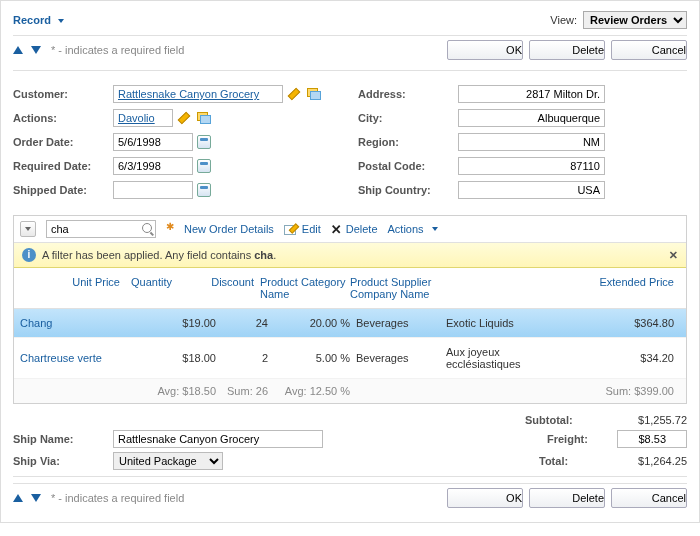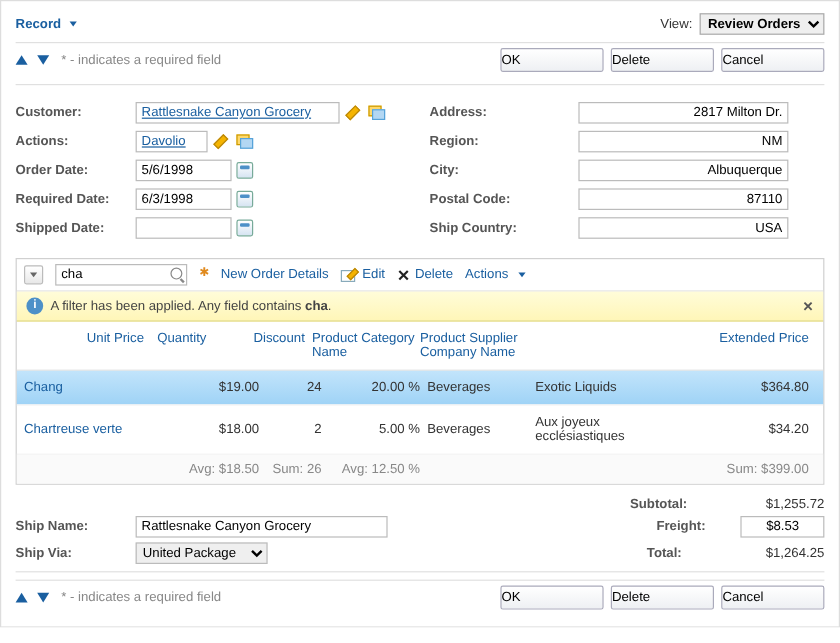--- a/index.html
+++ b/index.html
@@ -10,29 +10,29 @@
 .dd-arrow { display: inline-block; margin-left: 4px; width: 0; height: 0; border-left: 3px solid transparent; border-right: 3px solid transparent; border-top: 4px solid #1a5fa0; vertical-align: middle; }
 .view-wrap { display: flex; align-items: center; gap: 6px; }
 .view-lbl { color: #333; font-size: 11px; }
 .view-sel { border: 1px solid #aaa; font-size: 11px; font-weight: bold; padding: 1px 2px; font-family: inherit; }
 .toolbar { display: flex; align-items: center; gap: 6px; padding: 4px 0; border-top: 1px solid #e0e0e0; }
 .arrow { width: 0; height: 0; border-left: 5px solid transparent; border-right: 5px solid transparent; cursor: pointer; display: inline-block; }
 .arrow.up { border-bottom: 8px solid #1a5fa0; }
 .arrow.down { border-top: 8px solid #1a5fa0; margin-left: 2px; }
 .req-note { color: #888; font-size: 11px; margin-left: 4px; }
 .spacer { flex: 1; }
-.btn { border: 1px solid #aab; background: linear-gradient(#fff, #eef0f3); padding: 3px 0; font-size: 11px; font-family: inherit; cursor: pointer; border-radius: 2px; width: 86px; text-align: left; }
+.btn { border: 1px solid #aab; background: linear-gradient(#fff, #eef0f3); padding: 3px 0; font-size: 11px; font-family: inherit; cursor: pointer; border-radius: 2px; width: 76px; text-align: right; }
 .form-area { display: flex; gap: 16px; padding: 8px 0 6px; }
 .col { flex: 1; }
 .row { display: flex; align-items: center; margin-bottom: 6px; }
 .lbl { width: 100px; font-size: 11px; font-weight: bold; color: #555; }
 .inp { border: 1px solid #bbb; font-size: 11px; padding: 2px 4px; font-family: inherit; }
 .inp-lookup { width: 170px; color: #1a5fa0; text-decoration: underline; }
 .inp-date { width: 80px; }
-.inp-addr { width: 175px; text-align: right; margin-left: 24px; }
+.inp-addr { width: 147px; text-align: right; }
 .ship-name { width: 210px; }
 .ship-via { width: 110px; font-family:inherit; border:1px solid #bbb; font-size:11px; padding:1px; }
 .cal-ic { width:14px; height:14px; margin-left:4px; display:inline-block; background:linear-gradient(#fff,#d6e4f2); border:1px solid #7a9; border-radius:2px; position:relative; cursor:pointer; }
 .cal-ic::before { content:""; position:absolute; top:2px; left:2px; right:2px; height:3px; background:#4d90c8; border-radius:1px; }
 .pencil-ic { display:inline-block; width:14px; height:14px; margin-left:4px; position:relative; cursor:pointer; }
 .pencil-ic::before { content:""; position:absolute; width:10px; height:4px; background:#f5b400; border:1px solid #b8860b; transform:rotate(-45deg); top:4px; left:1px; }
 .cards-ic { display:inline-block; width:14px; height:12px; margin-left:6px; position:relative; cursor:pointer; }
 .cards-ic::before { content:""; position:absolute; width:9px; height:7px; border:1px solid #c90; background:#ffd96b; top:0; left:0; }
 .cards-ic::after { content:""; position:absolute; width:9px; height:7px; border:1px solid #57a3d9; background:#b3d7f3; top:3px; left:3px; }
 
@@ -133,26 +133,26 @@
         <input class="inp inp-date" value="" style="">
         <span class="cal-ic"></span>
       </div>
     </div>
     <div class="col">
       <div class="row">
           <span class="lbl">Address:</span>
           <input class="inp inp-addr" value="2817 Milton Dr." style="">
         </div>
       <div class="row">
+          <span class="lbl">City:</span>
+          <input class="inp inp-addr" value="Albuquerque" style="">
+        </div>
+      <div class="row">
           <span class="lbl">Region:</span>
           <input class="inp inp-addr" value="NM" style="">
-        </div>
-      <div class="row">
-          <span class="lbl">City:</span>
-          <input class="inp inp-addr" value="Albuquerque" style="">
         </div>
       <div class="row">
           <span class="lbl">Postal Code:</span>
           <input class="inp inp-addr" value="87110" style="">
         </div>
       <div class="row">
           <span class="lbl">Ship Country:</span>
           <input class="inp inp-addr" value="USA" style="">
         </div>
     </div>

